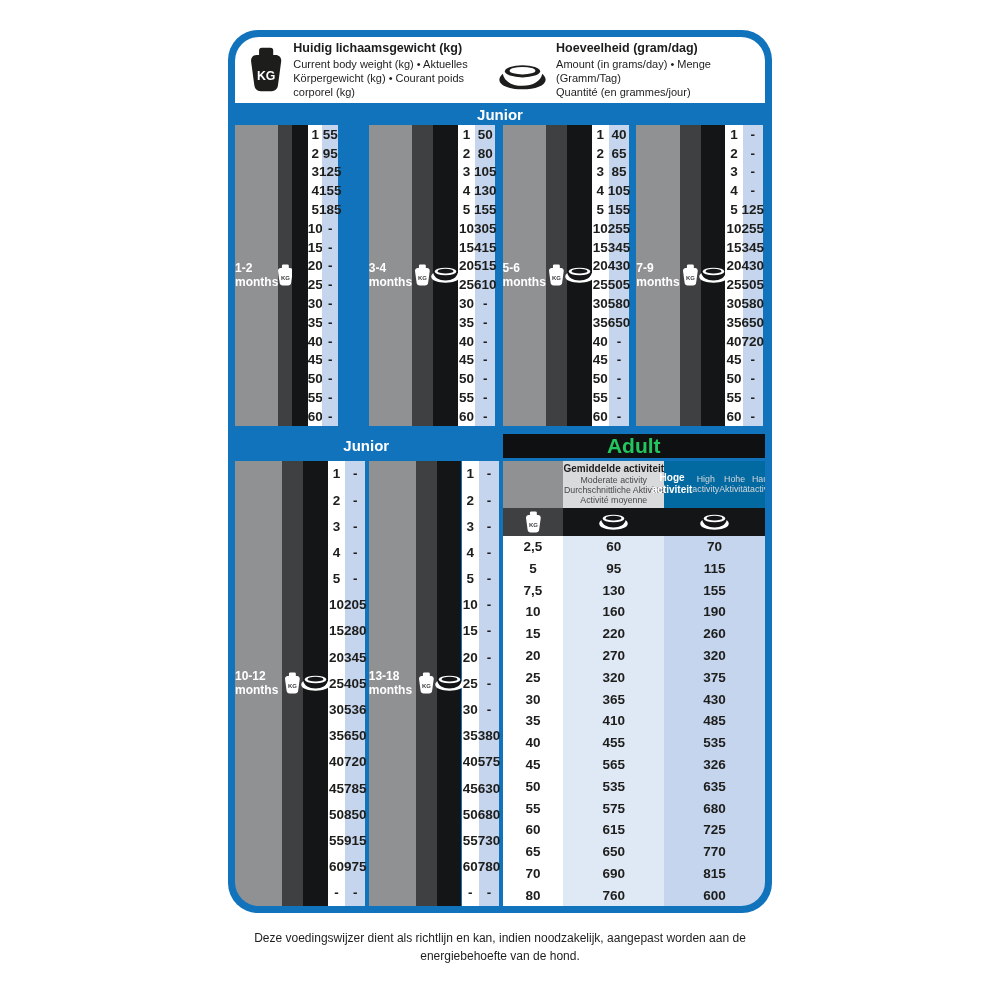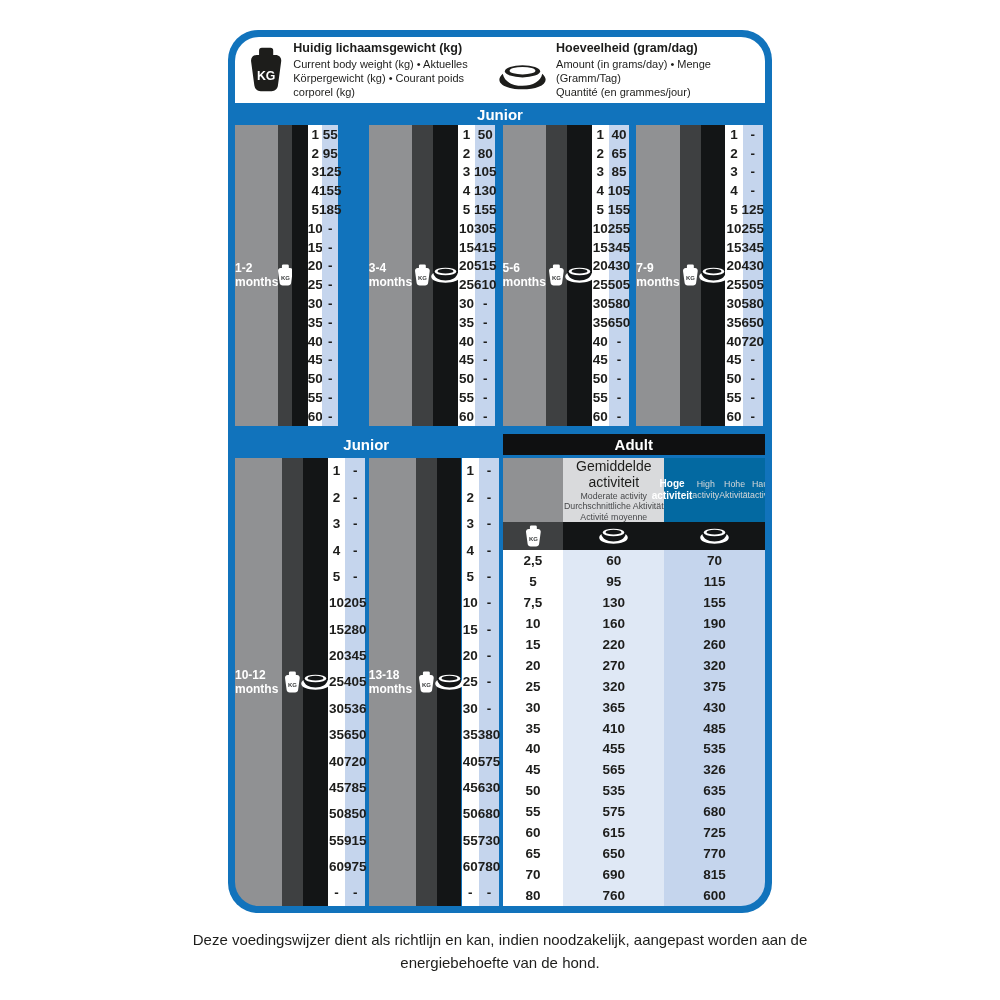--- a/index.html
+++ b/index.html
@@ -16,21 +16,21 @@
   .legend-title{font-weight:bold;font-size:12.5px;color:#1d1d1b;line-height:1.3}
   .legend-line{font-size:11px;color:#1d1d1b;line-height:1.3}
   .legend-kg-wrap .kg-svg{height:45px;width:auto;display:block}
   .legend-bowl-wrap .bowl-svg{width:47px;height:auto;display:block;margin-top:14px}
 
   
   .band{flex:0 0 22px;display:flex;align-items:center;justify-content:center;
         color:#fff;font-weight:bold;font-size:15px}
   .bandrow{flex:0 0 21px;display:flex;gap:5px;margin-top:8px;margin-bottom:3px}
   .jband{flex:1;display:flex;align-items:center;justify-content:center;color:#fff;font-weight:bold;font-size:15px}
-  .aband{flex:1;background:#0f1011;display:flex;align-items:center;justify-content:center;color:#ffffff;font-weight:bold;font-size:15px}
+  .aband{flex:1;background:#0f1011;display:flex;align-items:center;justify-content:center;color:#22c55e;font-weight:bold;font-size:21px}
 
   
   .cols{display:flex;gap:5px}
   .cols.top{flex:0 0 auto}
   .cols.bottom{flex:1;min-height:0;border-radius:0 0 24px 24px;overflow:hidden}
   .tcol{flex:1 1 0;display:flex;flex-direction:row;min-width:0}
   .agroup{flex:2.039 1 0;display:flex;flex-direction:column;min-width:0}
 
   .mhead{flex:0 0 20px;background:#909193;color:#fff;font-weight:bold;font-size:12px;
          display:flex;align-items:center;justify-content:center}
@@ -58,27 +58,27 @@
   .amc{width:53.5%;background:#c5d5ed}
   .kgc.wkg{width:23.2%}
   .modc{width:38.4%;background:#dfe8f5}
   .highc{width:38.4%;background:#c5d5ed}
 
   
   .ahead{flex:0 0 47px;display:flex}
   .aspacer{width:23.2%;background:#909193}
   .amodh{width:38.4%;background:#d9dadc;display:flex;flex-direction:column;align-items:center;justify-content:center;text-align:center}
   .ahighh{width:38.4%;background:#0369a1;display:flex;flex-direction:row;align-items:center;justify-content:center;text-align:center}
-  .amodh .t{font-weight:normal;font-size:14px;color:#1d1d1b;line-height:1.18}
+  .amodh .t{font-weight:bold;font-size:10px;color:#1d1d1b;line-height:1.18}
   .amodh .s{font-size:8.8px;color:#47484a;line-height:1.18}
   .ahighh .t{font-weight:bold;font-size:10px;color:#ffffff;line-height:1.18}
   .ahighh .s{font-size:8.8px;color:#d6d7d8;line-height:1.18}
 
   .footer{position:absolute;left:0;top:929px;width:1000px;text-align:center;
-          font-size:15px;color:#1d1d1b;line-height:1.5}
+          font-size:12px;color:#1d1d1b;line-height:1.5}
   svg text{font-family:"Liberation Sans",sans-serif}
 </style>
 </head>
 <body>
 
 <div class="stage">
   <div class="card">
 
     <div class="legend">
       <div class="legend-item">

